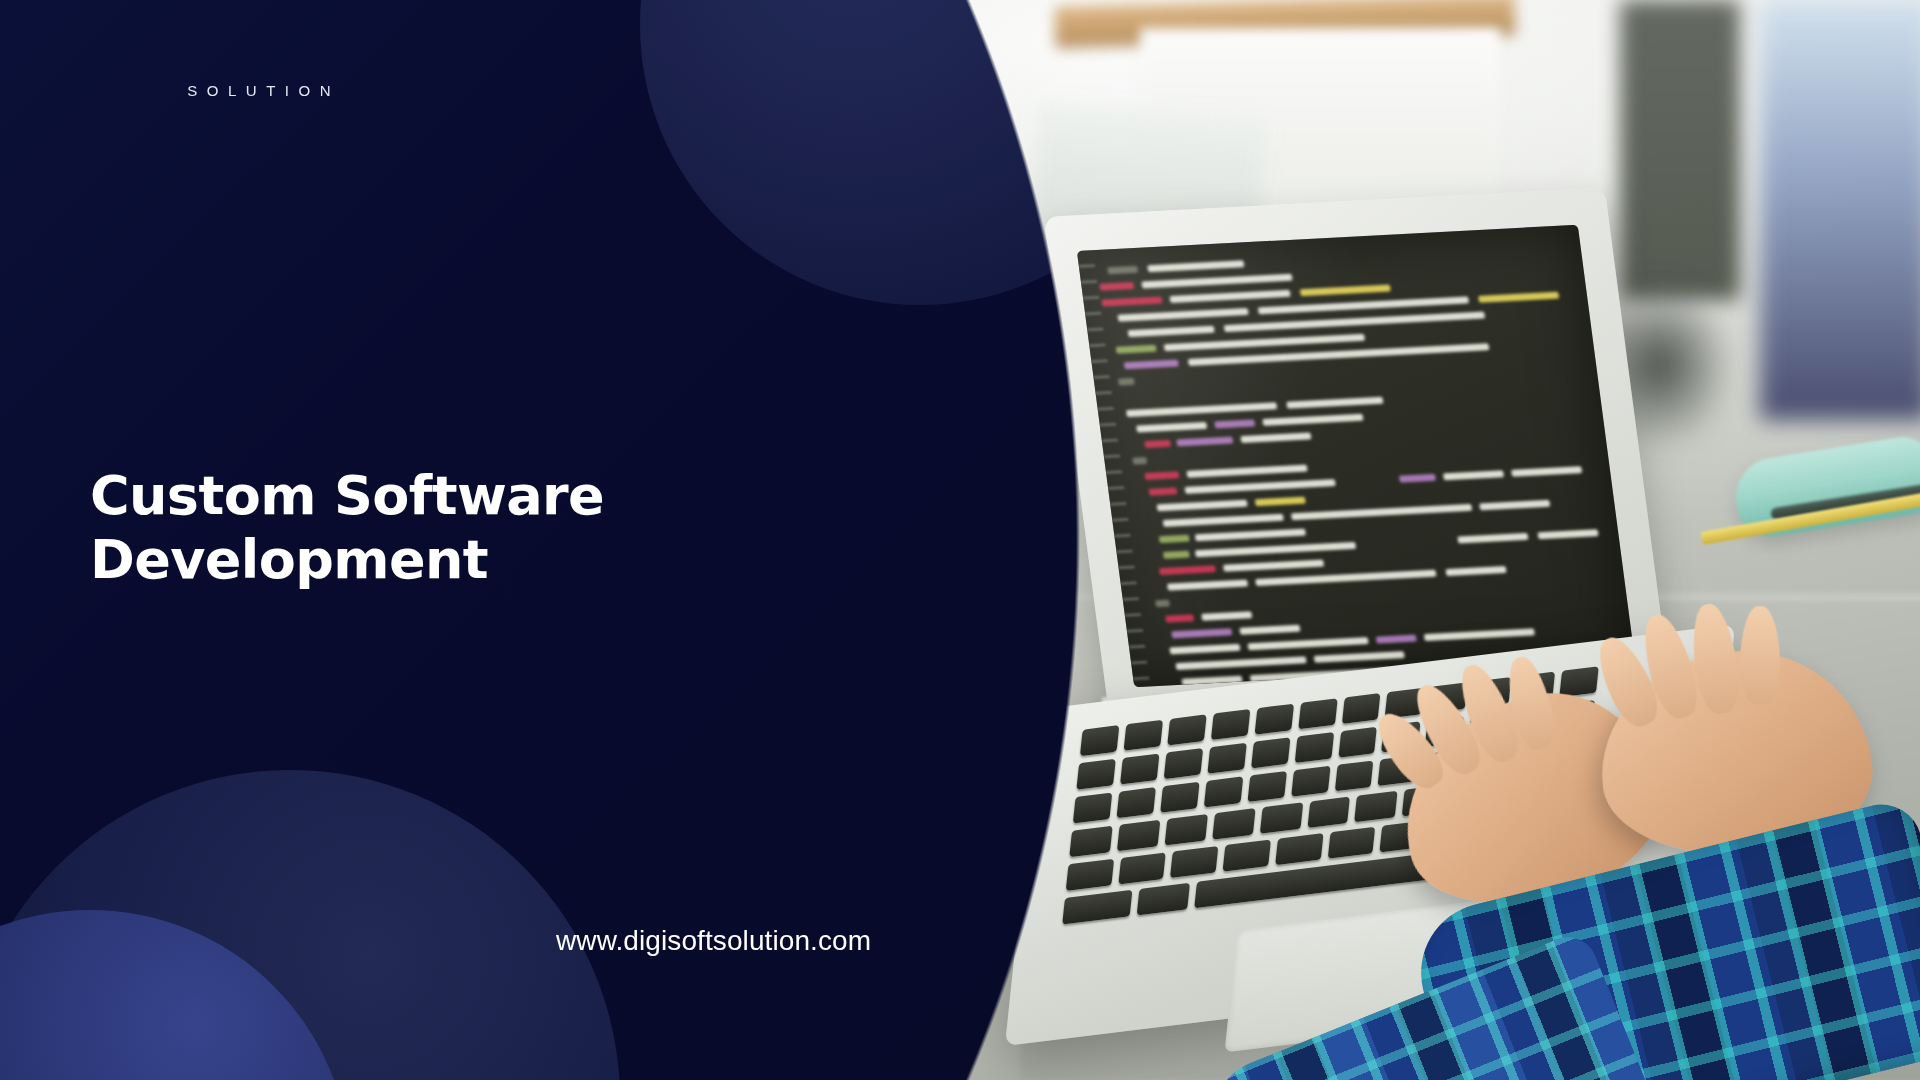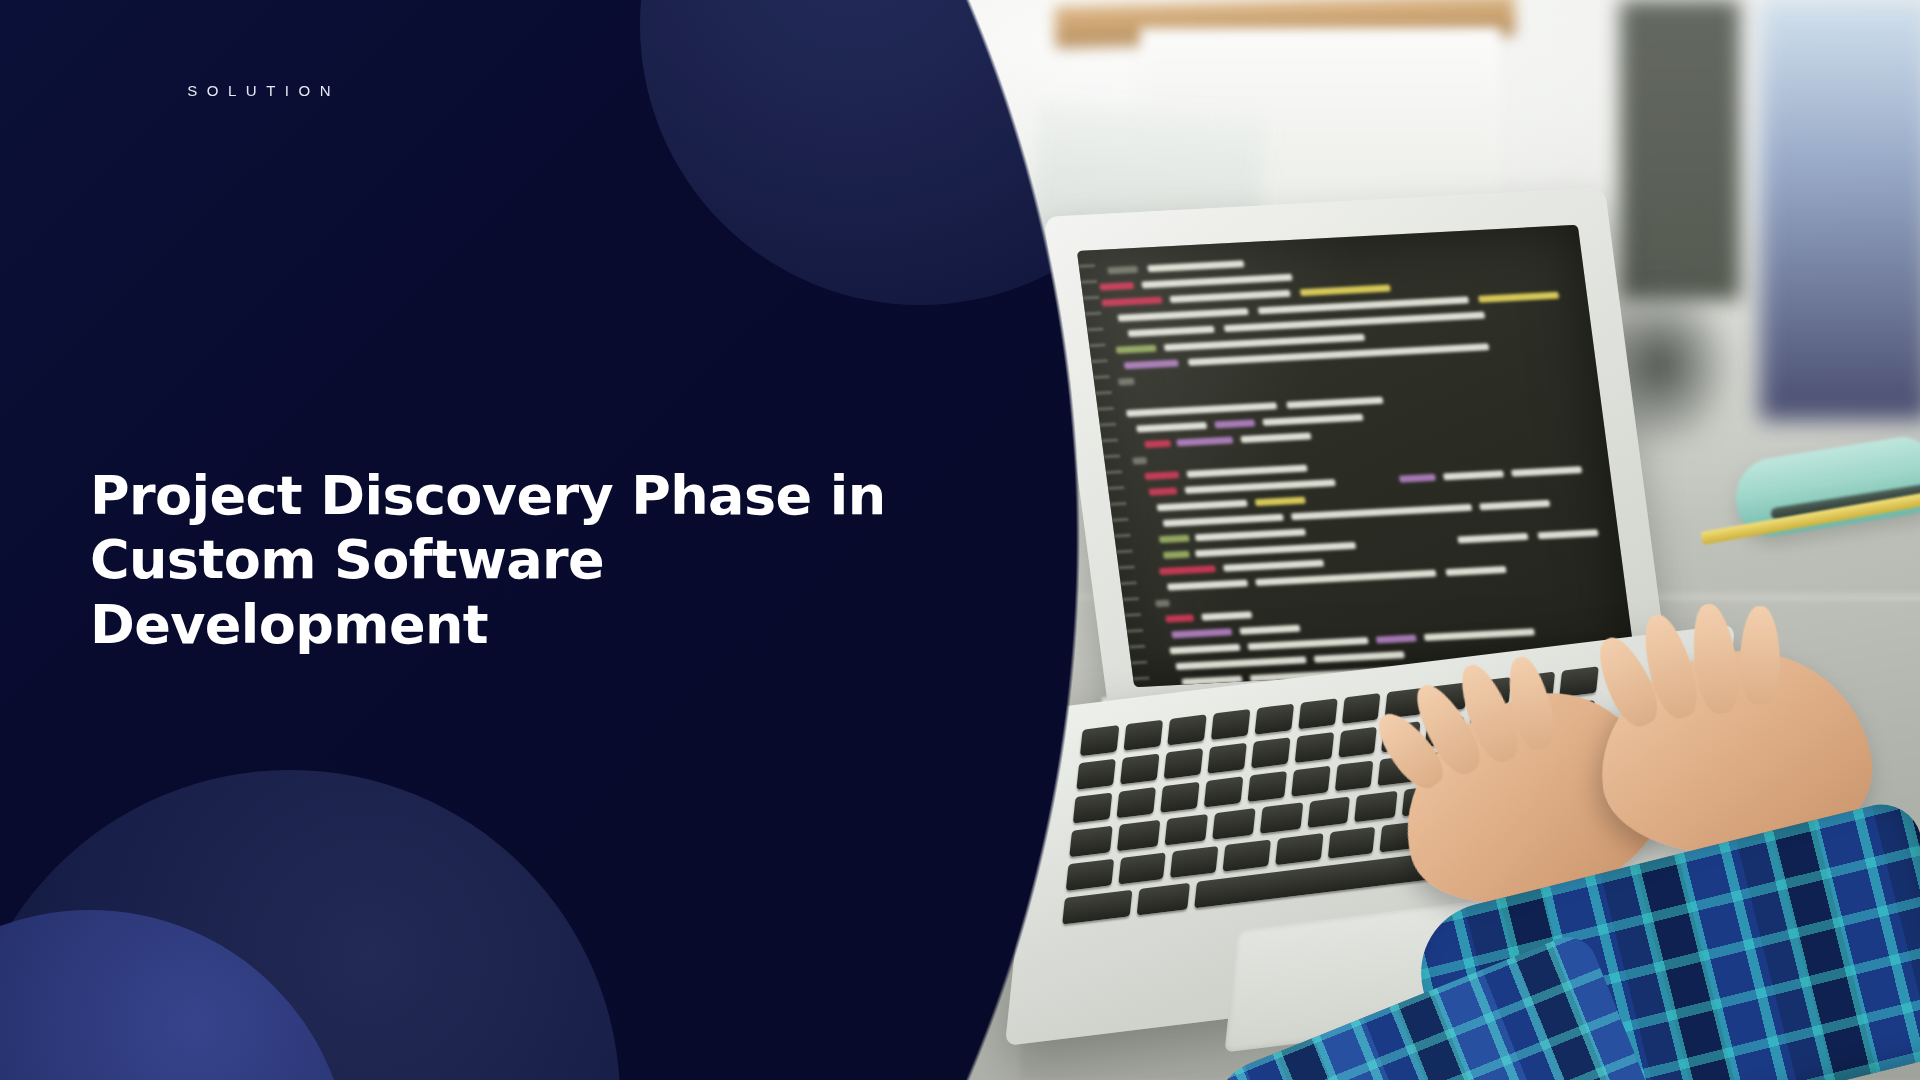--- a/index.html
+++ b/index.html
@@ -572,19 +572,19 @@
     <div class="circle-bl-light"></div>
   </div>
 
   <div class="content">
 
     <div class="logo">
       <div class="logo-sub">SOLUTION</div>
     </div>
 
     <h1 class="headline">
-      <span class="l1">Project Discovery Phase in</span>
       <span class="l2">Custom Software Development</span>
     </h1>
 
+    <div class="url">www.digisoftsolution.com</div>
 
   </div>
 </div>
 
 </body></html>

